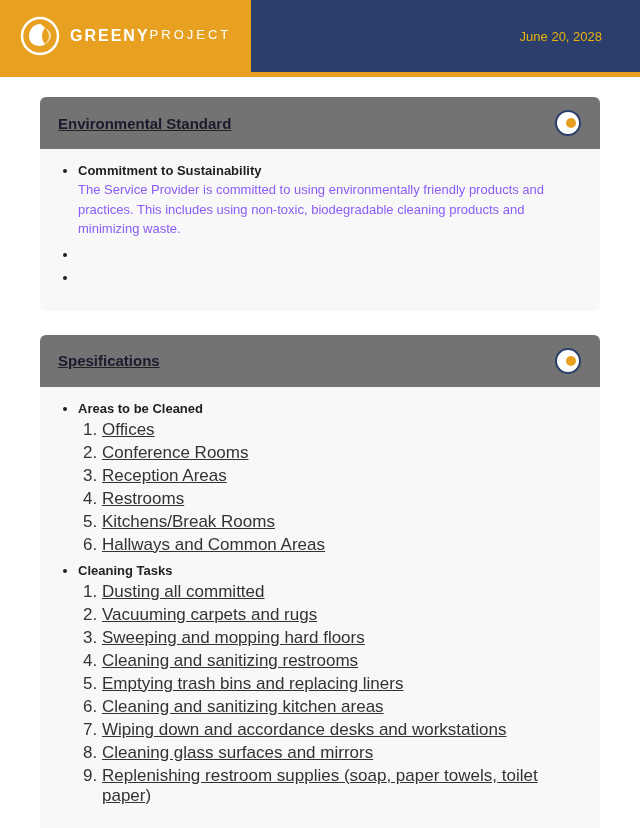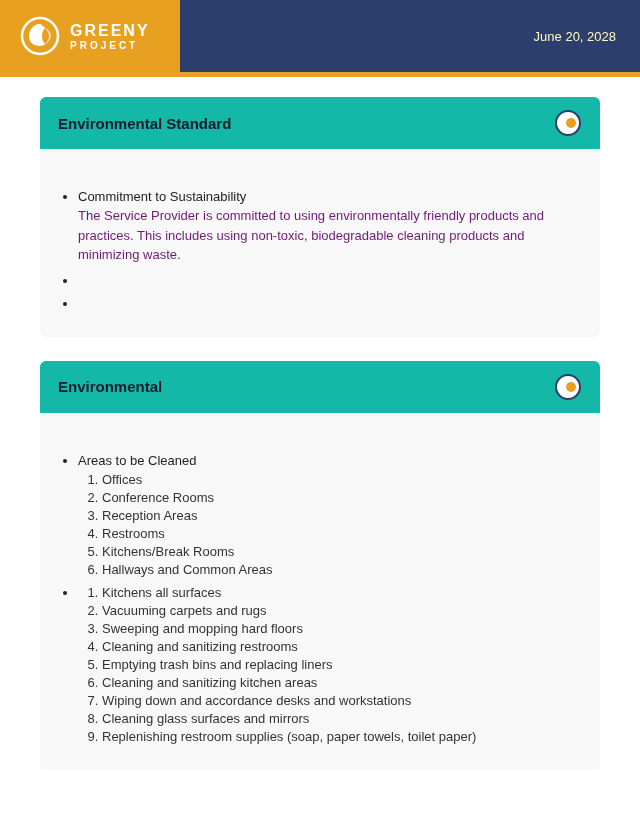--- a/index.html
+++ b/index.html
@@ -31,37 +31,37 @@
       min-width: 180px;
     }
     .logo-icon {
       width: 40px;
       height: 40px;
       margin-right: 10px;
       flex-shrink: 0;
     }
     .logo-text {
       display: flex;
-      flex-direction: column;
+      flex-direction: row;
       color: white;
     }
     .logo-name {
       font-size: 16px;
       font-weight: 900;
       letter-spacing: 2px;
     }
     .logo-sub {
-      font-size: 10px;
+      font-size: 13px;
       letter-spacing: 3px;
-      font-weight: 700;
+      font-weight: 400;
     }
     .header-date {
-      color: #fef9c3;
-      font-size: 13px;
-      padding-right: 24px;
+      color: #eab308;
+      font-size: 13px;
+      padding-right: 38px;
     }
 
     
     .header-accent {
       height: 5px;
       background: #e8a020;
       width: 100%;
     }
 
     
@@ -76,21 +76,22 @@
       background: #f8f8f8;
       border-radius: 6px;
       margin-bottom: 24px;
       overflow: hidden;
     }
     .section-header {
       display: flex;
       align-items: center;
       justify-content: space-between;
       padding: 12px 18px;
-      background: #14b8a6;
+      background: #737373;
+      text-decoration: underline;
     }
     .section-title {
       font-size: 15px;
       font-weight: 700;
       color: #1a1a2e;
     }
     .toggle-icon {
       width: 28px;
       height: 28px;
       display: flex;
@@ -126,41 +127,41 @@
     ul.main-list {
       list-style: disc;
       padding-left: 20px;
     }
     ul.main-list > li {
       margin-bottom: 8px;
       color: #222;
       font-size: 13px;
     }
     ul.main-list > li > .item-title {
-      font-weight: 400;
+      font-weight: 700;
       display: block;
-      margin-top: 26px;
     }
     ul.main-list > li > .item-desc {
       display: block;
       font-weight: 400;
-      color: #701a75;
+      color: #8b5cf6;
       line-height: 1.5;
       margin-top: 2px;
     }
 
     ol.sub-list {
       list-style: decimal;
       padding-left: 24px;
       margin-top: 4px;
     }
     ol.sub-list li {
       margin-bottom: 3px;
       color: #333;
-      font-size: 13px;
+      font-size: 17px;
+      text-decoration: underline;
     }
   </style>
 </head>
 <body>
 
 <div class="header">
   <div class="header-logo-area">
 
     <svg class="logo-icon" viewBox="0 0 40 40">
       <circle cx="20" cy="20" r="18" fill="none" stroke="white" stroke-width="2.5"></circle>
@@ -194,41 +195,42 @@
         <li>
         </li>
         <li>
         </li>
       </ul>
     </div>
   </div>
 
   <div class="section-card">
     <div class="section-header">
-      <span class="section-title">Environmental</span>
+      <span class="section-title">Spesifications</span>
       <div class="toggle-icon">
         <div class="toggle-circle"></div>
       </div>
     </div>
     <div class="section-body">
       <ul class="main-list">
         <li>
           <span class="item-title">Areas to be Cleaned</span>
           <ol class="sub-list">
             <li>Offices</li>
             <li>Conference Rooms</li>
             <li>Reception Areas</li>
             <li>Restrooms</li>
             <li>Kitchens/Break Rooms</li>
             <li>Hallways and Common Areas</li>
           </ol>
         </li>
         <li>
+          <span class="item-title">Cleaning Tasks</span>
           <ol class="sub-list">
-            <li>Kitchens all surfaces</li>
+            <li>Dusting all committed</li>
             <li>Vacuuming carpets and rugs</li>
             <li>Sweeping and mopping hard floors</li>
             <li>Cleaning and sanitizing restrooms</li>
             <li>Emptying trash bins and replacing liners</li>
             <li>Cleaning and sanitizing kitchen areas</li>
             <li>Wiping down and accordance desks and workstations</li>
             <li>Cleaning glass surfaces and mirrors</li>
             <li>Replenishing restroom supplies (soap, paper towels, toilet paper)</li>
           </ol>
         </li>

